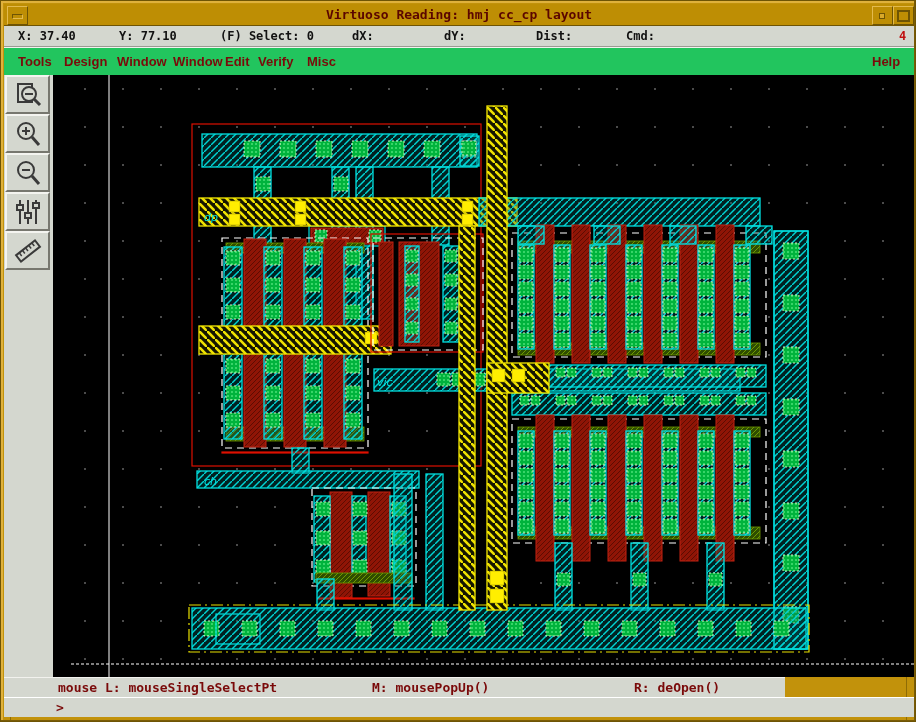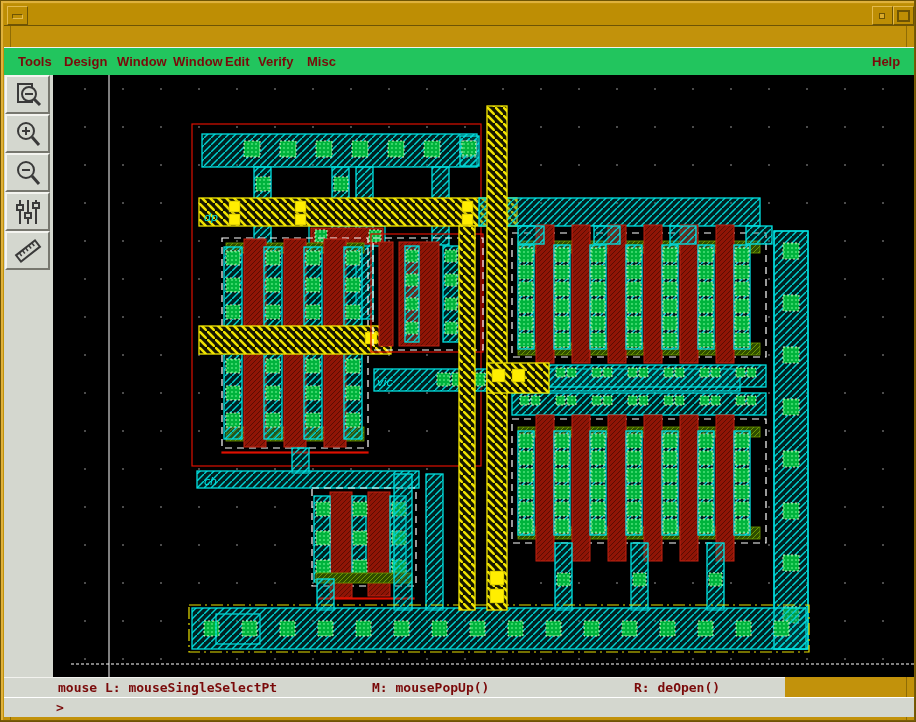--- a/index.html
+++ b/index.html
@@ -64,24 +64,35 @@
 <body>
 
 <div id="win">
   <div class="frame-hl"></div>
   <div class="frame-l"></div>
   <div class="frame-seam-l"></div>
   <div class="frame-seam-r"></div>
 
   <div id="titlebar">
     <div class="tb-btn" id="btn-min"></div>
+    <div id="title-text">Virtuoso Reading: hmj cc_cp layout</div>
     <div class="tb-btn" id="btn-icon"></div>
     <div class="tb-btn" id="btn-max"></div>
   </div>
 
+  <div id="statusbar">
+    <span style="left:14px">X: 37.40</span>
+    <span style="left:115px">Y: 77.10</span>
+    <span style="left:216px">(F) Select: 0</span>
+    <span style="left:348px">dX:</span>
+    <span style="left:440px">dY:</span>
+    <span style="left:532px">Dist:</span>
+    <span style="left:622px">Cmd:</span>
+    <span style="left:895px" id="sb-page">4</span>
+  </div>
 
   <div id="menubar">
     <span class="menu-item" style="left:14px">Tools</span>
     <span class="menu-item" style="left:60px">Design</span>
     <span class="menu-item" style="left:113px">Window</span>
     <span class="menu-item" style="left:169px">Window</span>
     <span class="menu-item" style="left:221px">Edit</span>
     <span class="menu-item" style="left:254px">Verify</span>
     <span class="menu-item" style="left:303px">Misc</span>
     <span class="menu-item" style="left:868px">Help</span>

